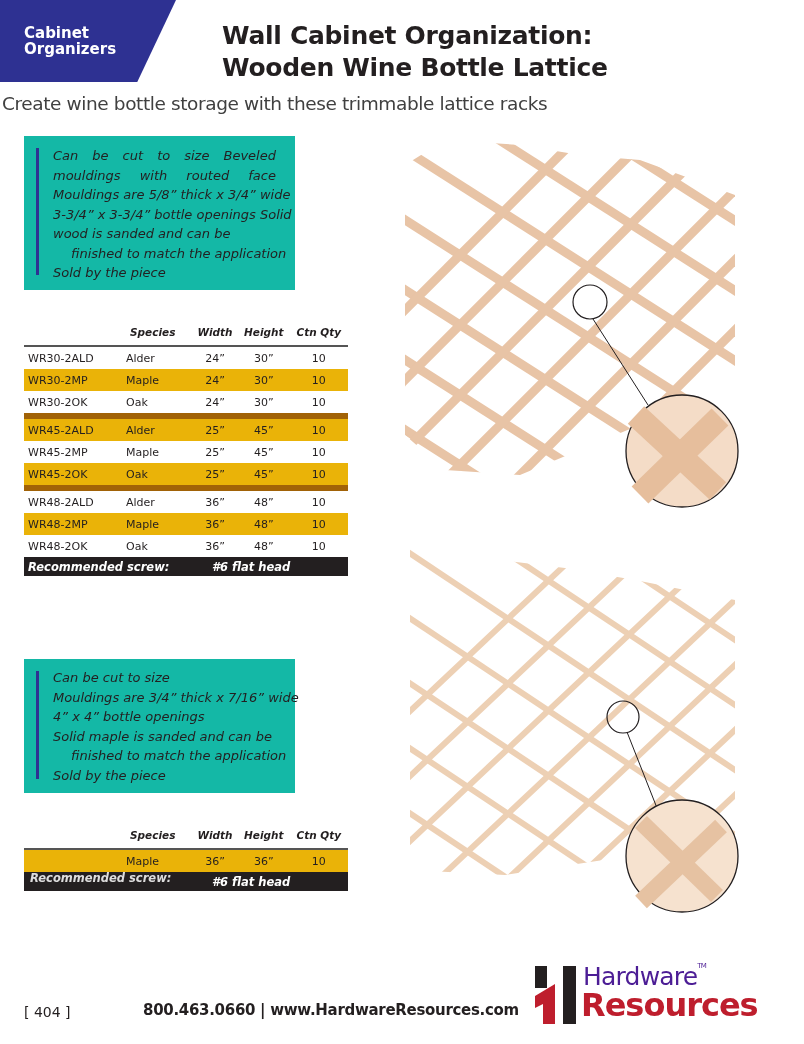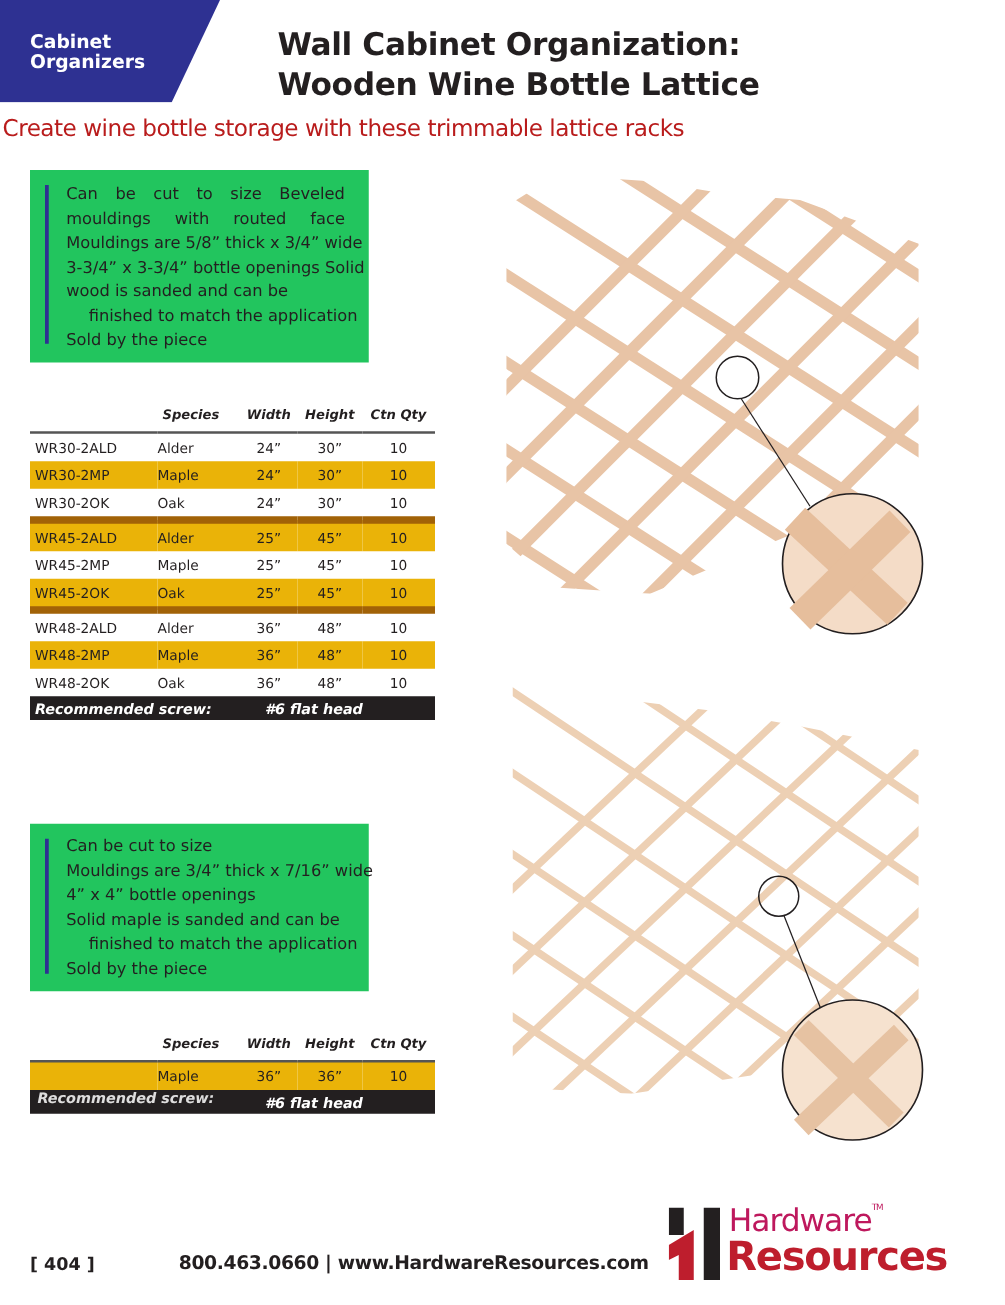--- a/index.html
+++ b/index.html
@@ -16,25 +16,25 @@
     position:absolute; left:24px; top:25px; color:#fff; font-weight:bold;
     font-family:"DejaVu Sans", sans-serif; font-size:15px; line-height:16px;
     white-space:pre-line;
   }
   .title {
     position:absolute; left:188px; top:20px; font-weight:bold;
     font-family:"DejaVu Sans", sans-serif; font-size:25px; line-height:32px;
     color:#231f20; white-space:pre-line; letter-spacing:-0.3px;margin-left:34px;
   }
   .subtitle {
-    position:absolute; left:2px; top:93px; font-size:18.5px; color:#b91c1c;
+    position:absolute; left:2px; top:93px; font-size:18.5px; color:#404040;
     font-family:"DejaVu Sans", sans-serif; font-weight:normal; letter-spacing:-0.4px;
   }
   .feature-box {
-    position:absolute; left:24px; background:#22c55e;
+    position:absolute; left:24px; background:#14b8a6;font-style:italic;
   }
   .feature-box .bar {
     position:absolute; left:12px; width:3px; background:#2e3192;
   }
   .feature-lines {
     position:absolute; left:29px; font-family:"DejaVu Sans", sans-serif;
     font-size:13px; line-height:19.5px; color:#231f20;
   }
   .feature-lines div { white-space:nowrap; }
   .feature-lines .indent { padding-left:18px; }
@@ -59,30 +59,30 @@
     height:19px; font-size:11.5px;
   }
   .overlay-text {
     position:absolute; color:#fff; font-style:italic; font-weight:bold;
     font-family:"DejaVu Sans", sans-serif; font-size:11.5px; opacity:0.85;
   }
 
   .lattice { position:absolute; }
 
   .footer-page {
-    position:absolute; left:24px; top:1004px; font-weight:bold; font-size:14px;
+    position:absolute; left:24px; top:1004px; font-weight:normal; font-size:14px;
     font-family:"DejaVu Sans", sans-serif;
   }
   .footer-contact {
     position:absolute; left:143px; top:1001px; font-weight:bold; font-size:15px;
     font-family:"DejaVu Sans", sans-serif; letter-spacing:-0.3px;
   }
   .logo { position:absolute; left:535px; top:966px; width:200px; height:58px; }
   .logo-top {
-    position:absolute; left:48px; top:-4px; font-size:25px; color:#be185d;
+    position:absolute; left:48px; top:-4px; font-size:25px; color:#4c1d95;
     font-family:"DejaVu Sans", sans-serif; letter-spacing:-0.8px;
   }
   .logo-tm { font-size:7px; vertical-align:top; }
   .logo-bottom {
     position:absolute; left:46px; top:20px; font-size:32px; color:#be1e2d;
     font-family:"DejaVu Sans", sans-serif; font-weight:bold; letter-spacing:-1px;
   }
 </style>
 </head>
 <body>

